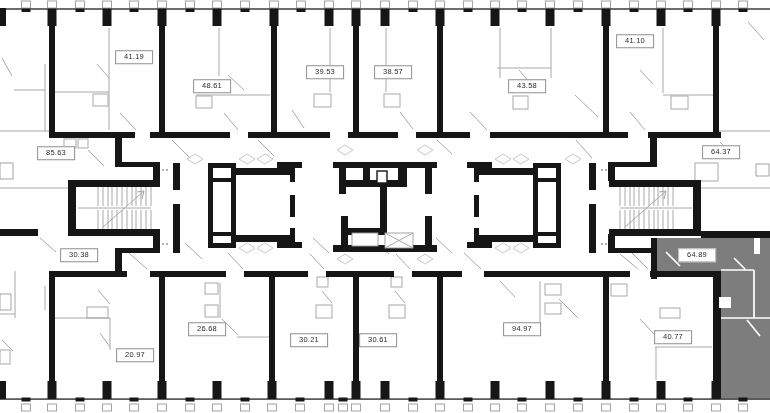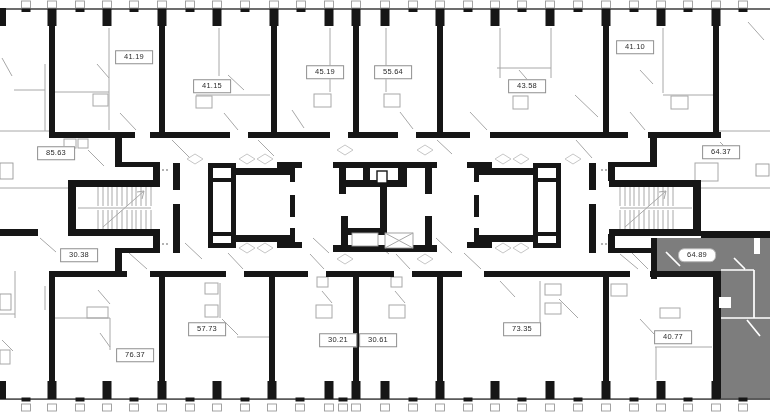--- a/index.html
+++ b/index.html
@@ -9,21 +9,21 @@
   .w{fill:#161616;}
   .ln{fill:#4a4a4a;}
   .wf{fill:#ffffff;stroke:#999999;stroke-width:0.9;}
   .g{stroke:#a8a8a8;stroke-width:1;fill:none;}
   .gl{stroke:#c0c0c0;stroke-width:0.9;fill:none;}
   .wh{stroke:#ffffff;stroke-width:1.7;fill:none;}
   .dot{fill:#9a9a9a;}
   .unit-label{position:absolute;transform:translate(-50%,-50%);background:#fff;
     border:1px solid #8f8f8f;color:#2b2b2b;font-size:7.5px;line-height:1;
     padding:2px 8px;white-space:nowrap;letter-spacing:.2px;z-index:3;cursor:pointer;}
-  .unit-label.sel{border-color:#b5b5b5;border-radius:6px;}
+  .unit-label.sel{border-color:#b5b5b5;}
 </style>
 </head>
 <body>
 
 <div class="stage">
 <svg width="770" height="413" viewBox="0 0 770 413">
 
   <g>
     <path class="g" d="M109,28 V130 M52,92 H109 M97,64 L109,78 M120,113 L136,130
       M219,28 V76 M196,95 H270 M228,75 L244,90 M224,113 L238,130
@@ -353,28 +353,28 @@
   </g>
 
   <g>
     <path class="wh" d="M721,318 H770 M754,270 V318 M721,270 H754 M747,320 L760,336 M734,258 L745,269 M666,252 L680,266"></path>
     <rect x="754" y="238" width="6" height="16" fill="#ffffff"></rect>
     <rect x="719" y="297" width="12" height="11" fill="#ffffff"></rect>
   </g>
 </svg>
 
   <div class="unit-label" style="left:134px;top:57px">41.19</div>
-  <div class="unit-label" style="left:212px;top:86px">41.15</div>
-  <div class="unit-label" style="left:325px;top:72px">45.19</div>
-  <div class="unit-label" style="left:393px;top:72px">55.64</div>
+  <div class="unit-label" style="left:212px;top:86px">48.61</div>
+  <div class="unit-label" style="left:325px;top:72px">39.53</div>
+  <div class="unit-label" style="left:393px;top:72px">38.57</div>
   <div class="unit-label" style="left:527px;top:86px">43.58</div>
-  <div class="unit-label" style="left:635px;top:47px">41.10</div>
+  <div class="unit-label" style="left:635px;top:41px">41.10</div>
   <div class="unit-label" style="left:56px;top:153px">85.63</div>
   <div class="unit-label" style="left:721px;top:152px">64.37</div>
   <div class="unit-label" style="left:79px;top:255px">30.38</div>
   <div class="unit-label sel" style="left:697px;top:255px">64.89</div>
-  <div class="unit-label" style="left:135px;top:355px">76.37</div>
-  <div class="unit-label" style="left:207px;top:329px">57.73</div>
-  <div class="unit-label" style="left:338px;top:340px">30.21</div>
+  <div class="unit-label" style="left:135px;top:355px">20.97</div>
+  <div class="unit-label" style="left:207px;top:329px">26.68</div>
+  <div class="unit-label" style="left:309px;top:340px">30.21</div>
   <div class="unit-label" style="left:378px;top:340px">30.61</div>
-  <div class="unit-label" style="left:522px;top:329px">73.35</div>
+  <div class="unit-label" style="left:522px;top:329px">94.97</div>
   <div class="unit-label" style="left:673px;top:337px">40.77</div>
 </div>
 
 </body></html>

